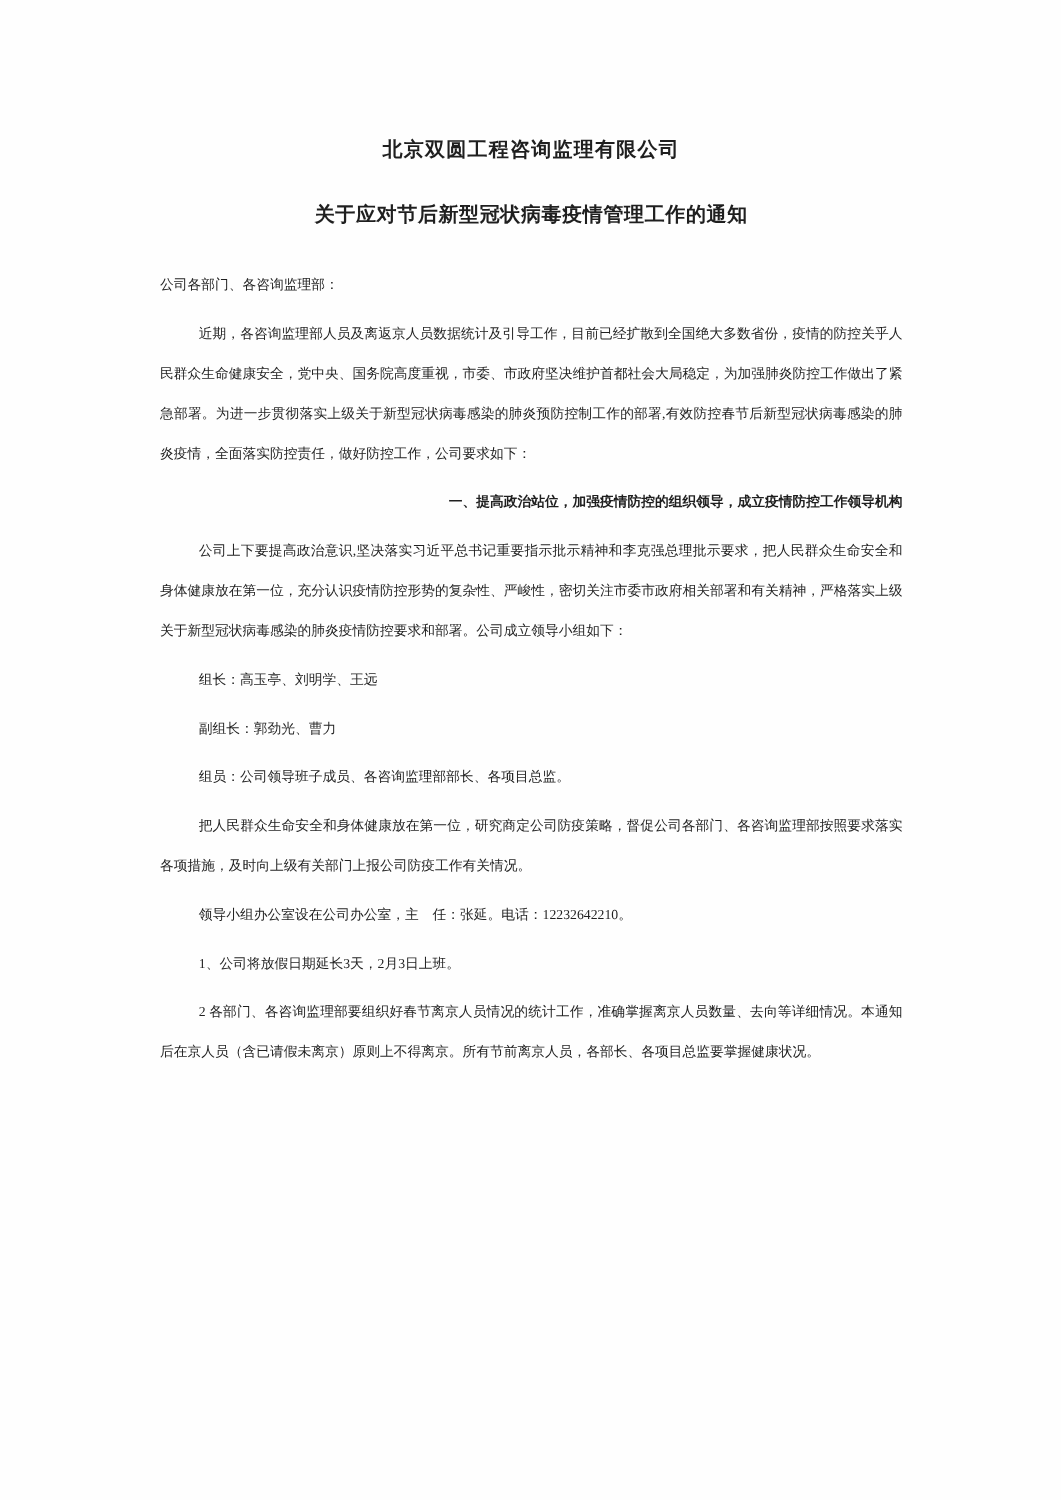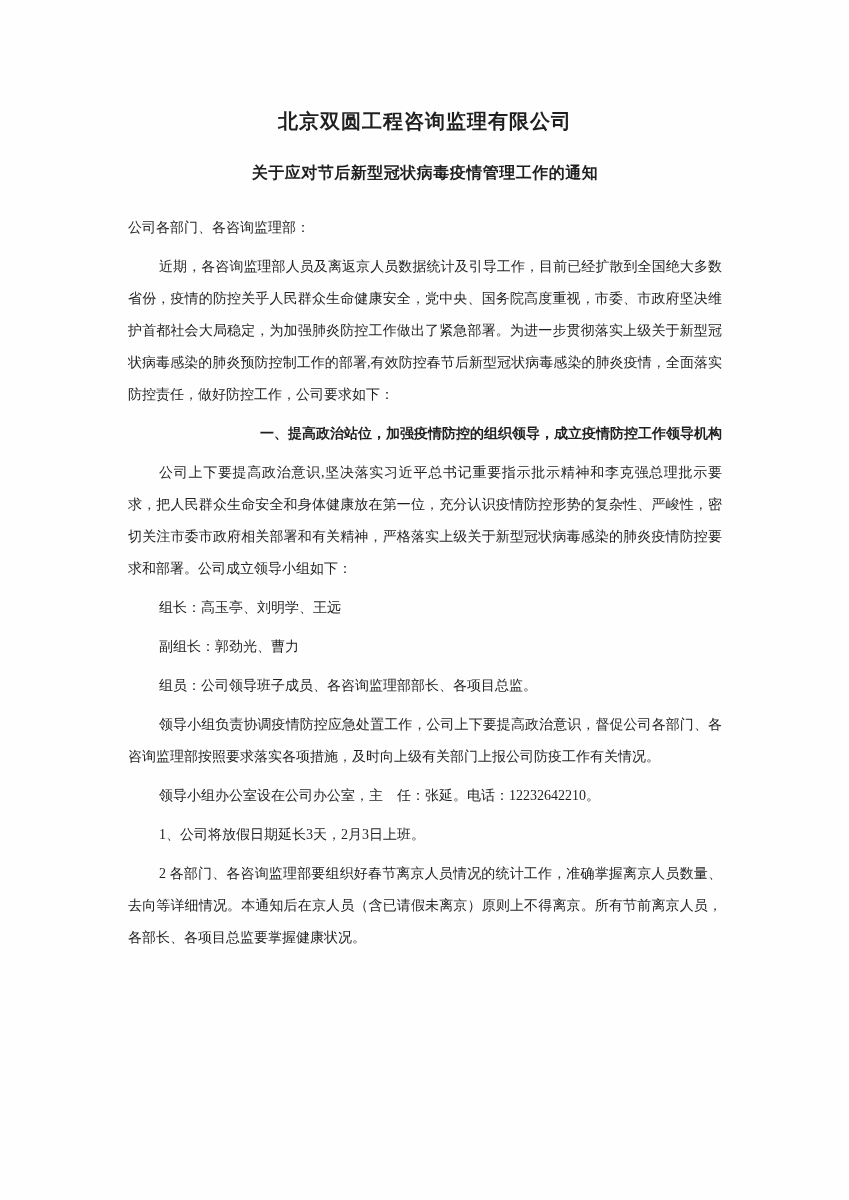--- a/index.html
+++ b/index.html
@@ -13,37 +13,37 @@
     height: 1200px;
     margin: 0 auto;
     background: #fefefe;
     box-sizing: border-box;
     padding: 106px 127px 0 128px;
     font-family: "Liberation Serif", "DejaVu Serif", serif;
     color: #1f1f1f;
     overflow: hidden;
   }
   .doc-title {
-    font-size: 20px;
+    font-size: 16px;
     font-weight: bold;
     text-align: center;
     line-height: 30px;
     margin: 0 0 22px 0;
     letter-spacing: 1px;
   }
   .doc-subtitle {
     font-size: 16px;
     font-weight: bold;
     text-align: center;
     line-height: 30px;
     margin: 0 0 24px 0;
     letter-spacing: 0.5px;
   }
   p.body {
-    font-size: 14px;
+    font-size: 11px;
     line-height: 32px;
     margin: 0 0 7px 0;
     text-align: justify;
     text-indent: 31px;
     word-break: break-all;
   }
   p.no-indent {
     text-indent: 0;
   }
   p.heading {
@@ -72,21 +72,21 @@
   <p class="body heading">一、提高政治站位，加强疫情防控的组织领导，成立疫情防控工作领导机构</p>
 
   <p class="body">公司上下要提高政治意识,坚决落实习近平总书记重要指示批示精神和李克强总理批示要求，把人民群众生命安全和身体健康放在第一位，充分认识疫情防控形势的复杂性、严峻性，密切关注市委市政府相关部署和有关精神，严格落实上级关于新型冠状病毒感染的肺炎疫情防控要求和部署。公司成立领导小组如下：</p>
 
   <p class="body">组长：高玉亭、刘明学、王远</p>
 
   <p class="body">副组长：郭劲光、曹力</p>
 
   <p class="body">组员：公司领导班子成员、各咨询监理部部长、各项目总监。</p>
 
-  <p class="body">领导小组负责协调疫情防控应急处置工作，公司上下要提高政治意识，督促公司各部门、各咨询监理部按照要求落实各项措施，及时向上级有关部门上报公司防疫工作有关情况。</p>
+  <p class="body">把人民群众生命安全和身体健康放在第一位，研究商定公司防疫策略，督促公司各部门、各咨询监理部按照要求落实各项措施，及时向上级有关部门上报公司防疫工作有关情况。</p>
 
   <p class="body">领导小组办公室设在公司办公室，主　任：张延。电话：12232642210。</p>
 
 
 
   <p class="body">1、公司将放假日期延长3天，2月3日上班。</p>
 
   <p class="body">2 各部门、各咨询监理部要组织好春节离京人员情况的统计工作，准确掌握离京人员数量、去向等详细情况。本通知后在京人员（含已请假未离京）原则上不得离京。所有节前离京人员，各部长、各项目总监要掌握健康状况。</p>
 
 

